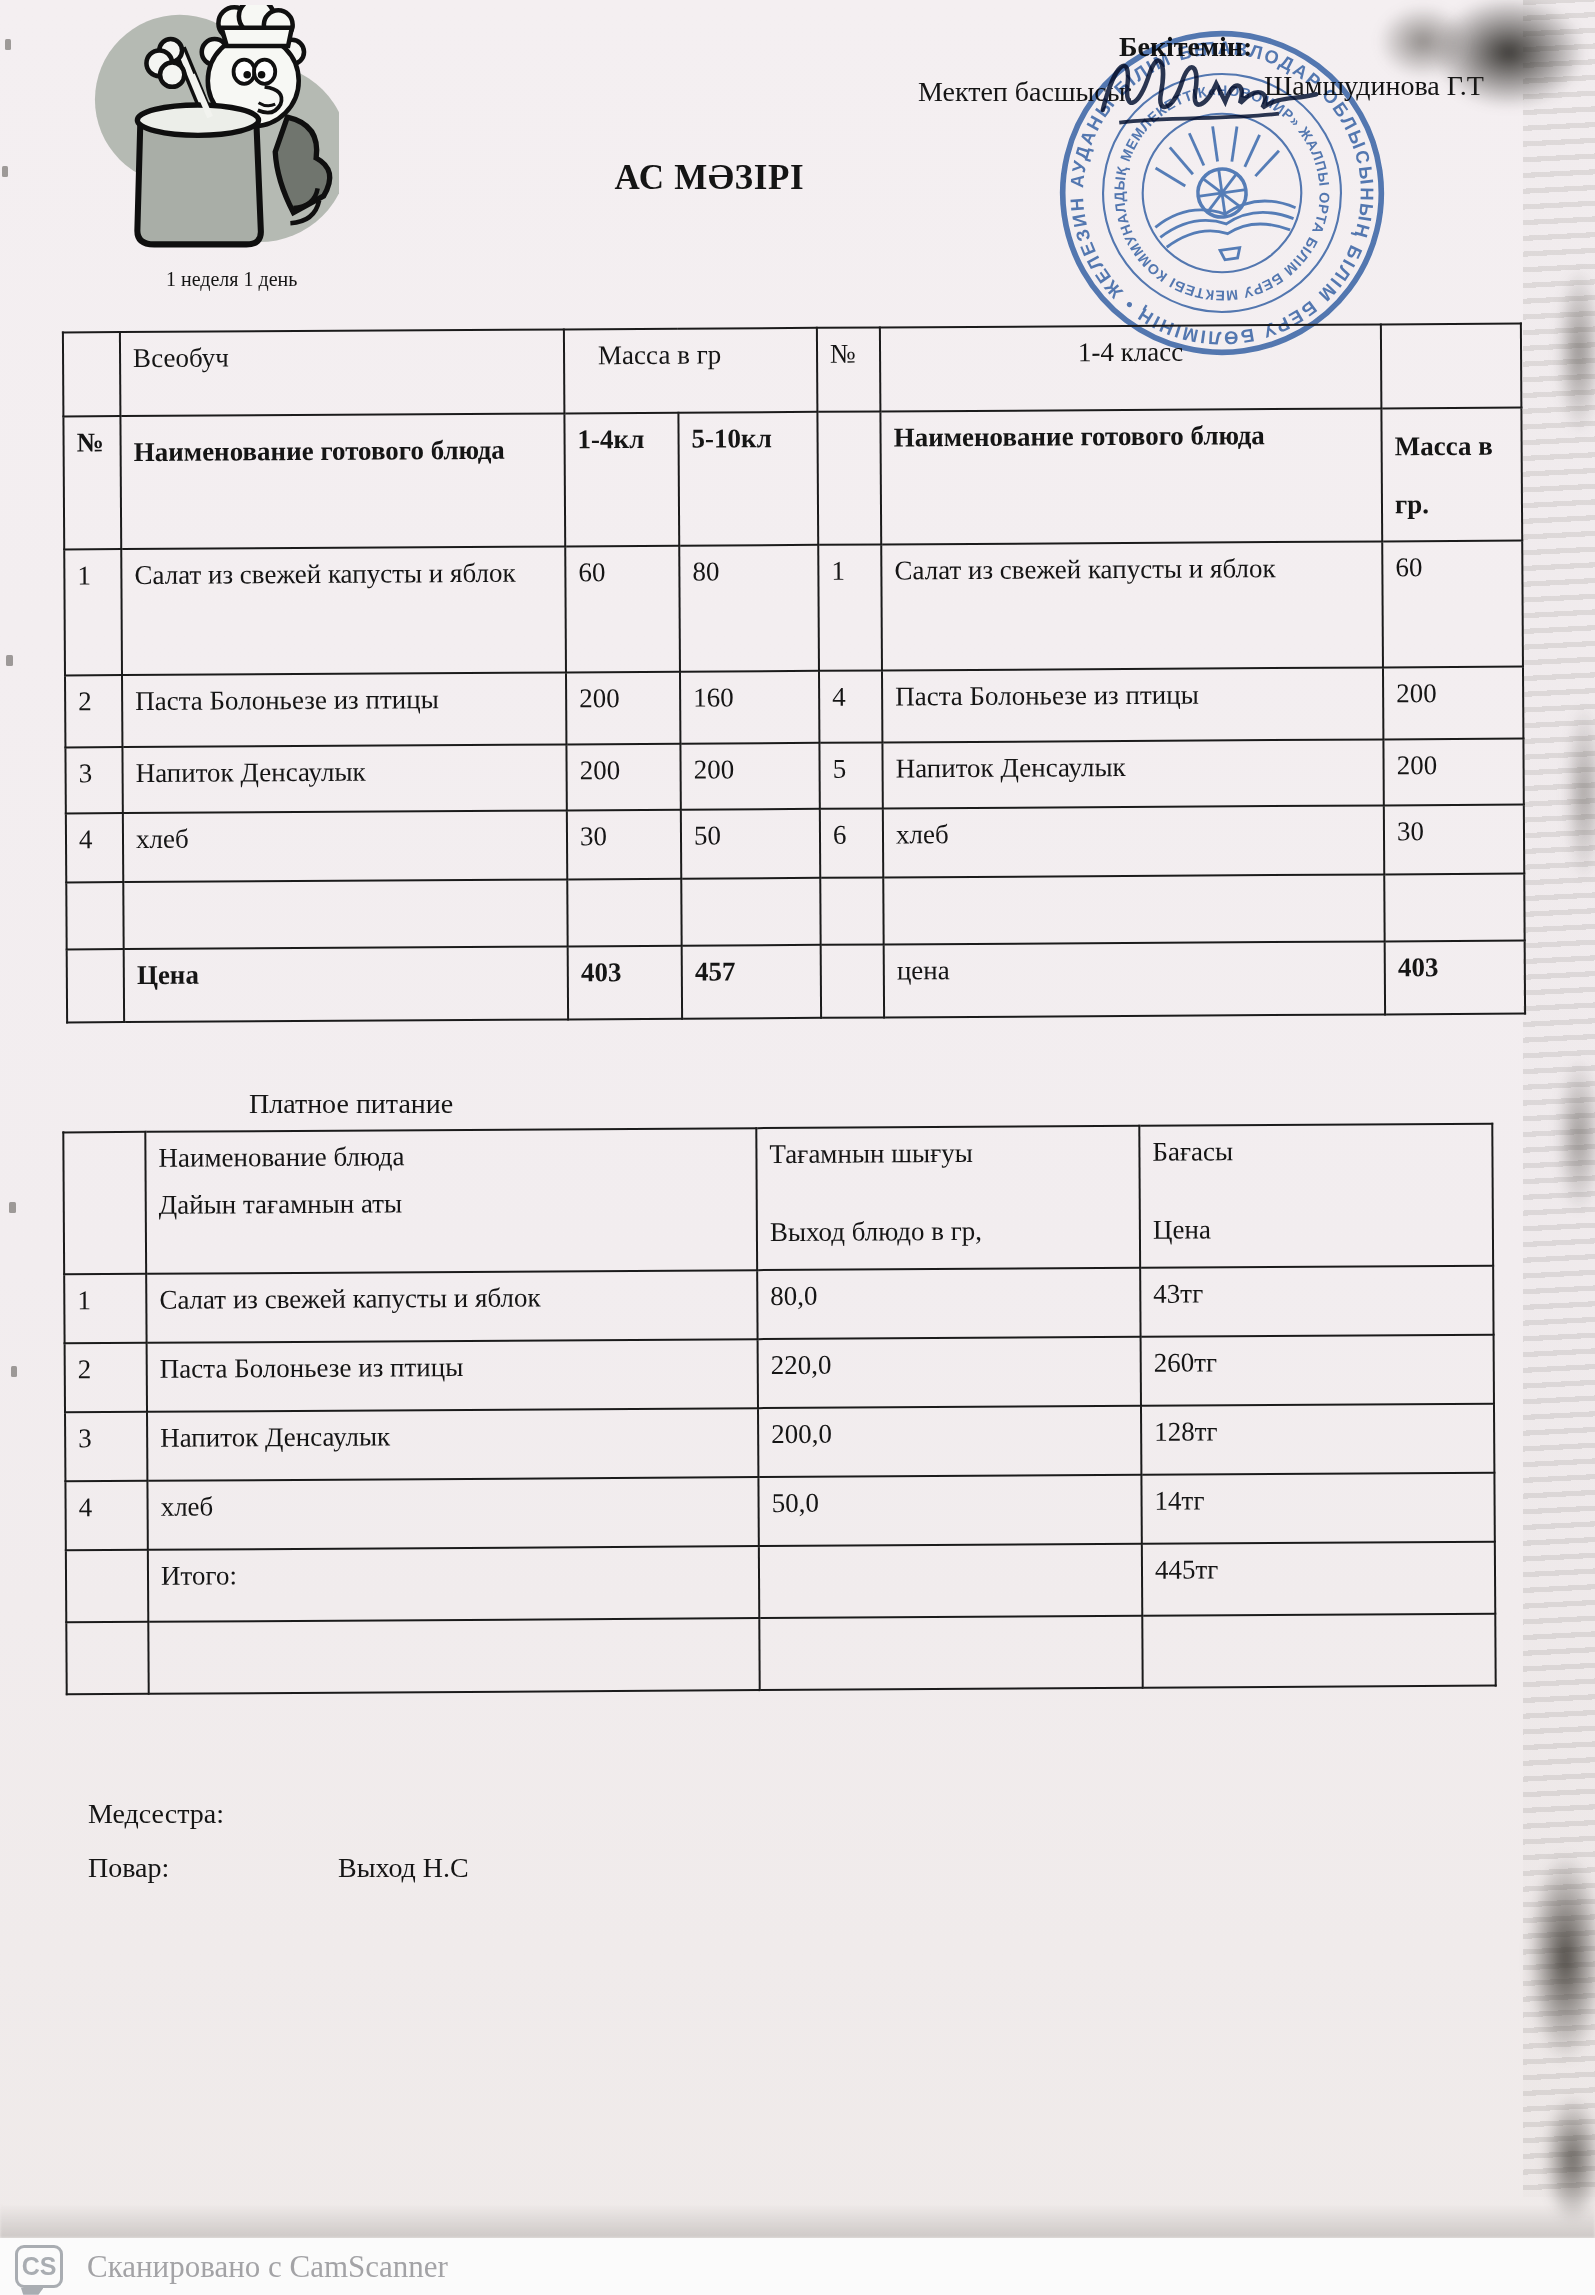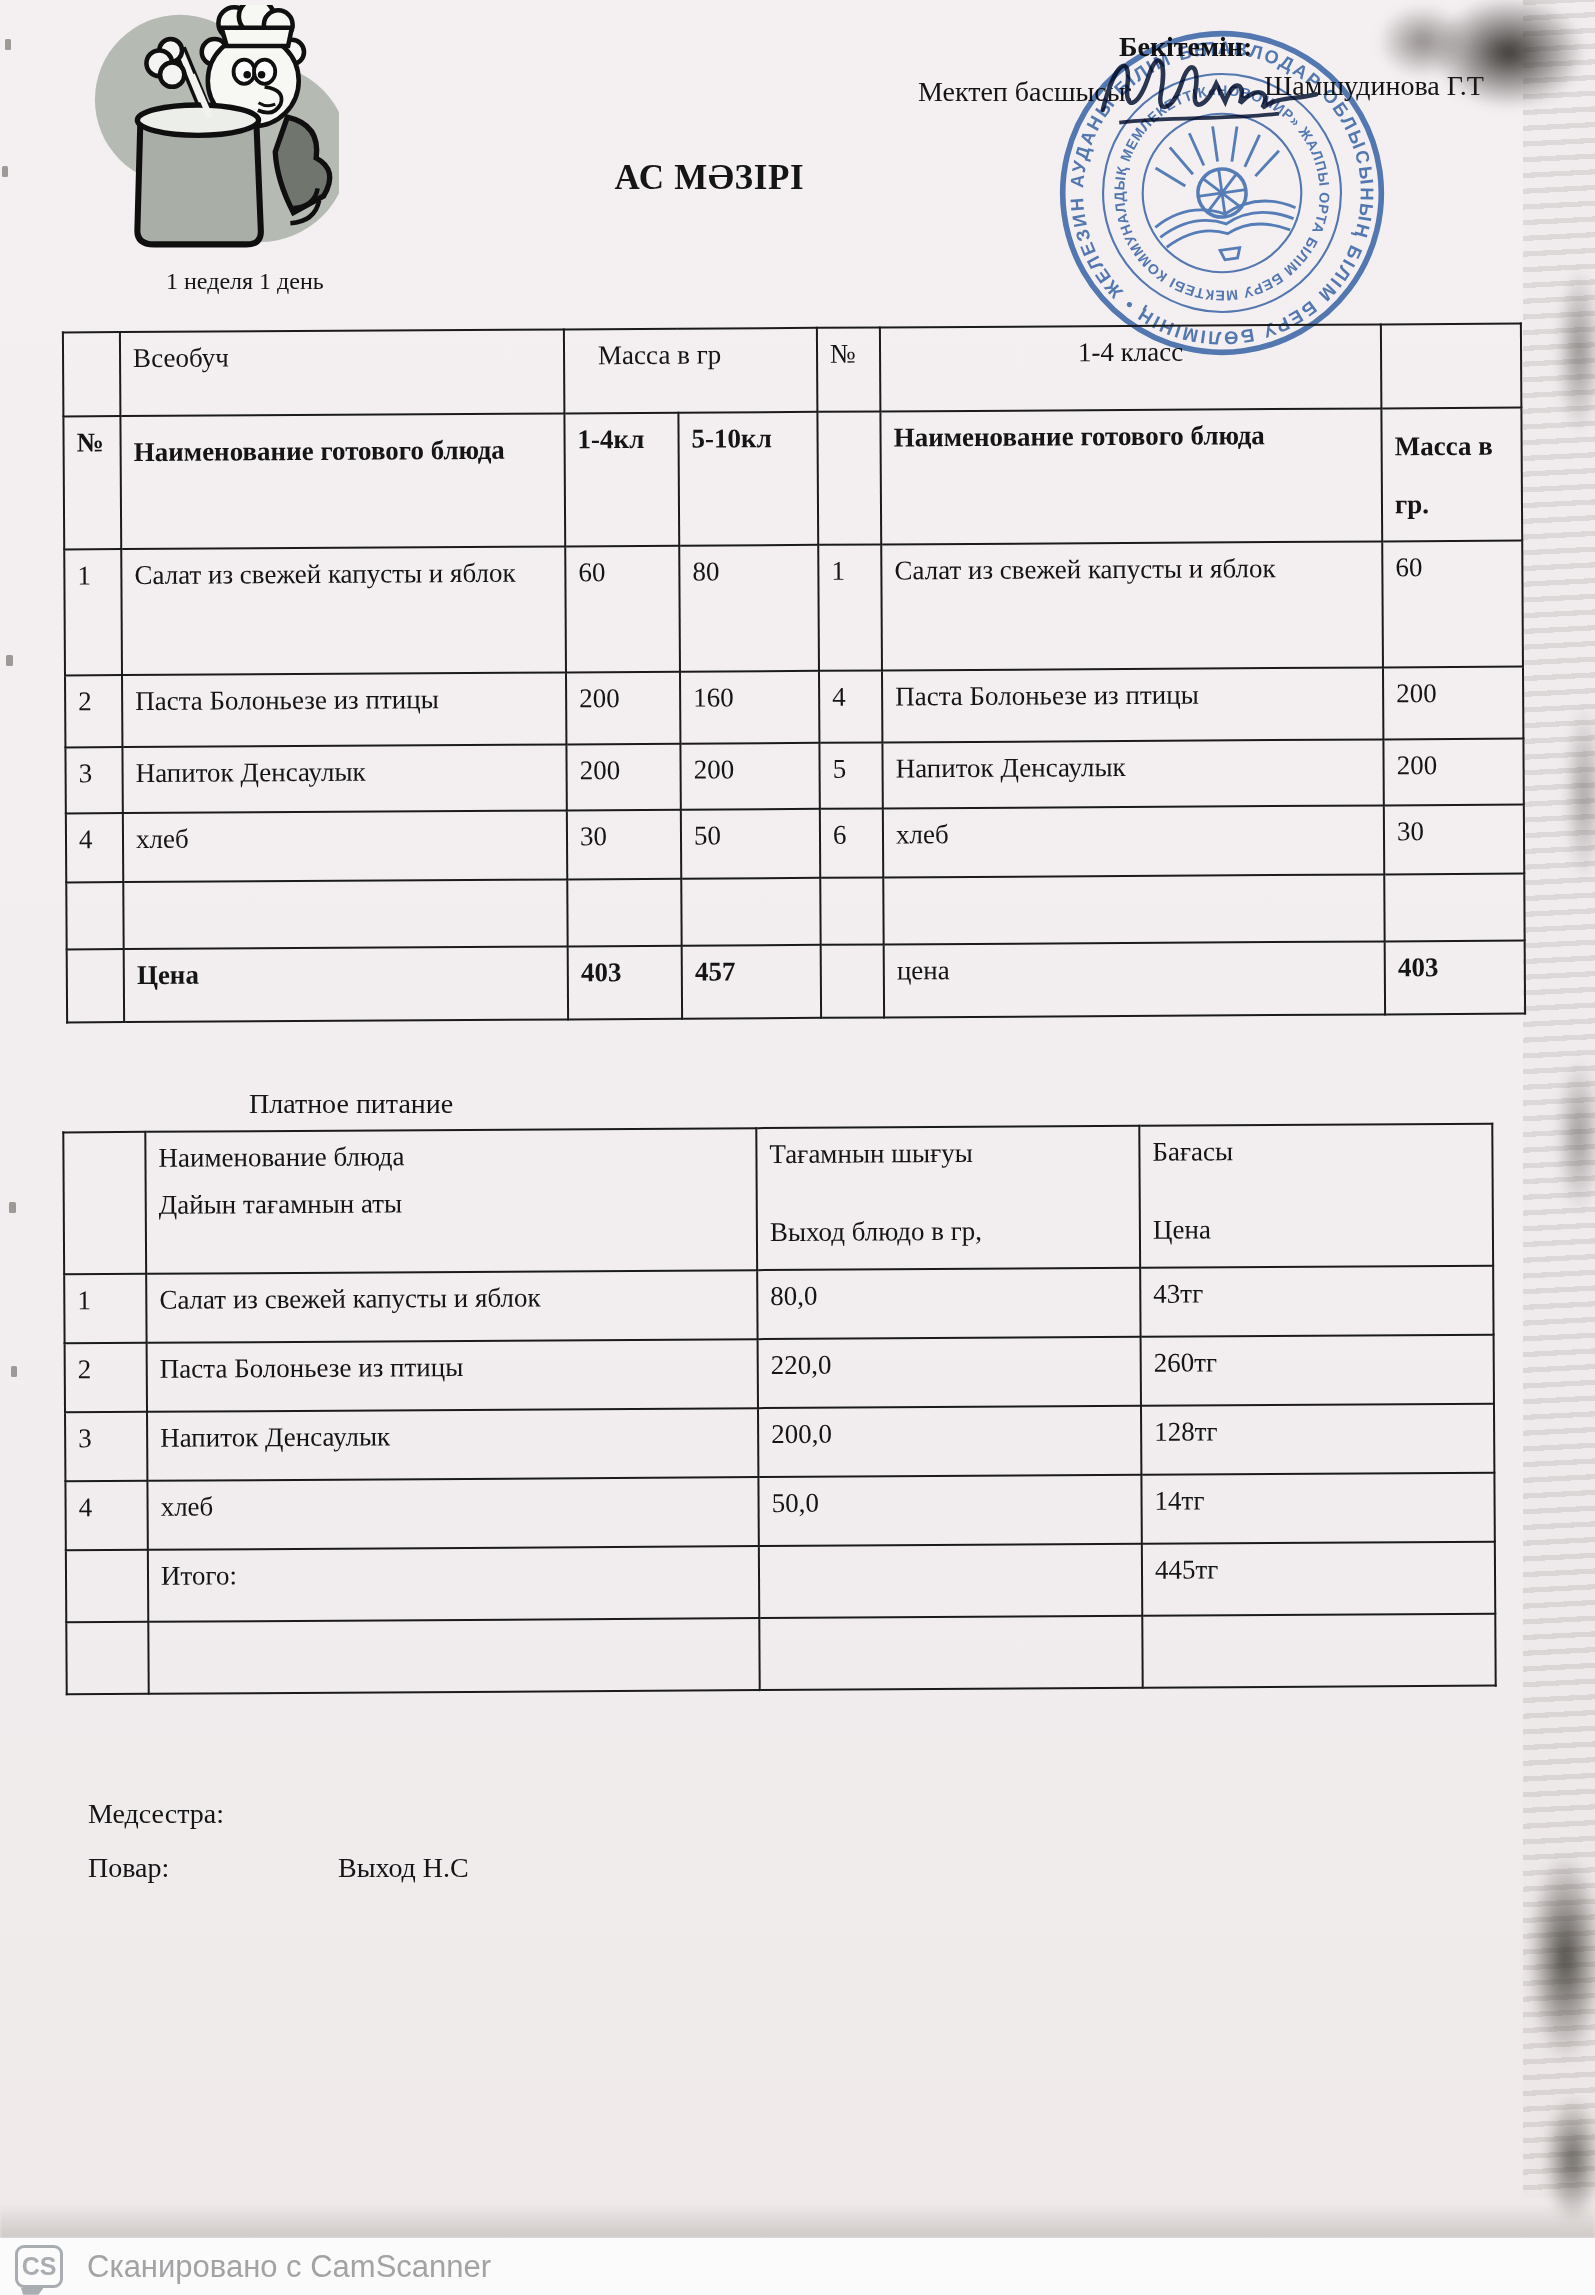--- a/index.html
+++ b/index.html
@@ -14,21 +14,21 @@
   .director-name{position:absolute;left:1264px;top:70px;font-size:28px;}
   .signature{position:absolute;left:1092px;top:39px;width:247px;height:97px;}
   .stamp{position:absolute;left:1045px;top:16.4px;width:354px;height:354px;
          mix-blend-mode:multiply;opacity:.9;transform:rotate(-8deg);}
   .chef{position:absolute;left:66px;top:4.5px;width:273px;height:250px;}
   .title{position:absolute;left:418px;top:158px;width:583px;text-align:center;
          font-size:35px;font-weight:bold;letter-spacing:0.7px;}
   .date-line{position:absolute;left:418px;top:212px;width:583px;text-align:center;
          font-size:34px;font-weight:bold;}
   .date-line .u{text-decoration:underline;text-underline-offset:6px;text-decoration-thickness:2.2px;}
-  .week{position:absolute;left:166px;top:268px;font-size:24px;}
+  .week{position:absolute;left:166px;top:268px;font-size:20px;}
   
   table{border-collapse:collapse;table-layout:fixed;transform:rotate(-0.35deg);}
   td{border:2.2px solid #1b1b1b;vertical-align:top;padding:7.5px 12px;
      font-size:27px;line-height:1.3;overflow:hidden;}
   .b{font-weight:bold;}
   .t1{position:absolute;left:64px;top:327px;width:1458px;}
   .t2{position:absolute;left:64px;top:1127px;width:1429px;}
   .center{text-align:center;}
   .lh2{line-height:2.05;}
   .lhm{line-height:2.15;}
@@ -65,21 +65,21 @@
   .speck{position:absolute;width:6.7px;height:11.2px;background:#4a4742;opacity:.5;
          border-radius:1.5px;filter:blur(0.7px);}
   
   .cam-bar{position:absolute;left:0;bottom:0;width:100%;height:57px;background:#fbfbfb;
            display:flex;align-items:center;z-index:20;}
   .cs-logo{width:42px;height:37px;border:3.7px solid #a9adb2;border-radius:9px;margin-left:15px;
            color:#a9adb2;font-family:"Liberation Sans",sans-serif;font-weight:bold;font-size:25px;
            display:flex;align-items:center;justify-content:center;position:relative;background:#fbfbfb;}
   .cs-logo::after{content:"";position:absolute;bottom:-9.7px;left:3px;width:22.4px;height:6.7px;
            background:#a9adb2;clip-path:polygon(0 0,100% 0,78% 100%,10% 100%);}
-  .cs-text{margin-left:24px;font-family:Liberation Sans, sans-serif;font-size:31px;color:#a3a3a6;}
+  .cs-text{margin-left:24px;font-family:Liberation Serif, serif;font-size:31px;color:#a3a3a6;}
 </style>
 </head>
 <body>
 
 <div class="page">
 
   <svg class="chef" viewBox="0 0 360 330">
     <circle cx="150" cy="125" r="112" fill="#b5bab3"></circle>
     <circle cx="255" cy="195" r="118" fill="#b5bab3"></circle>
 

